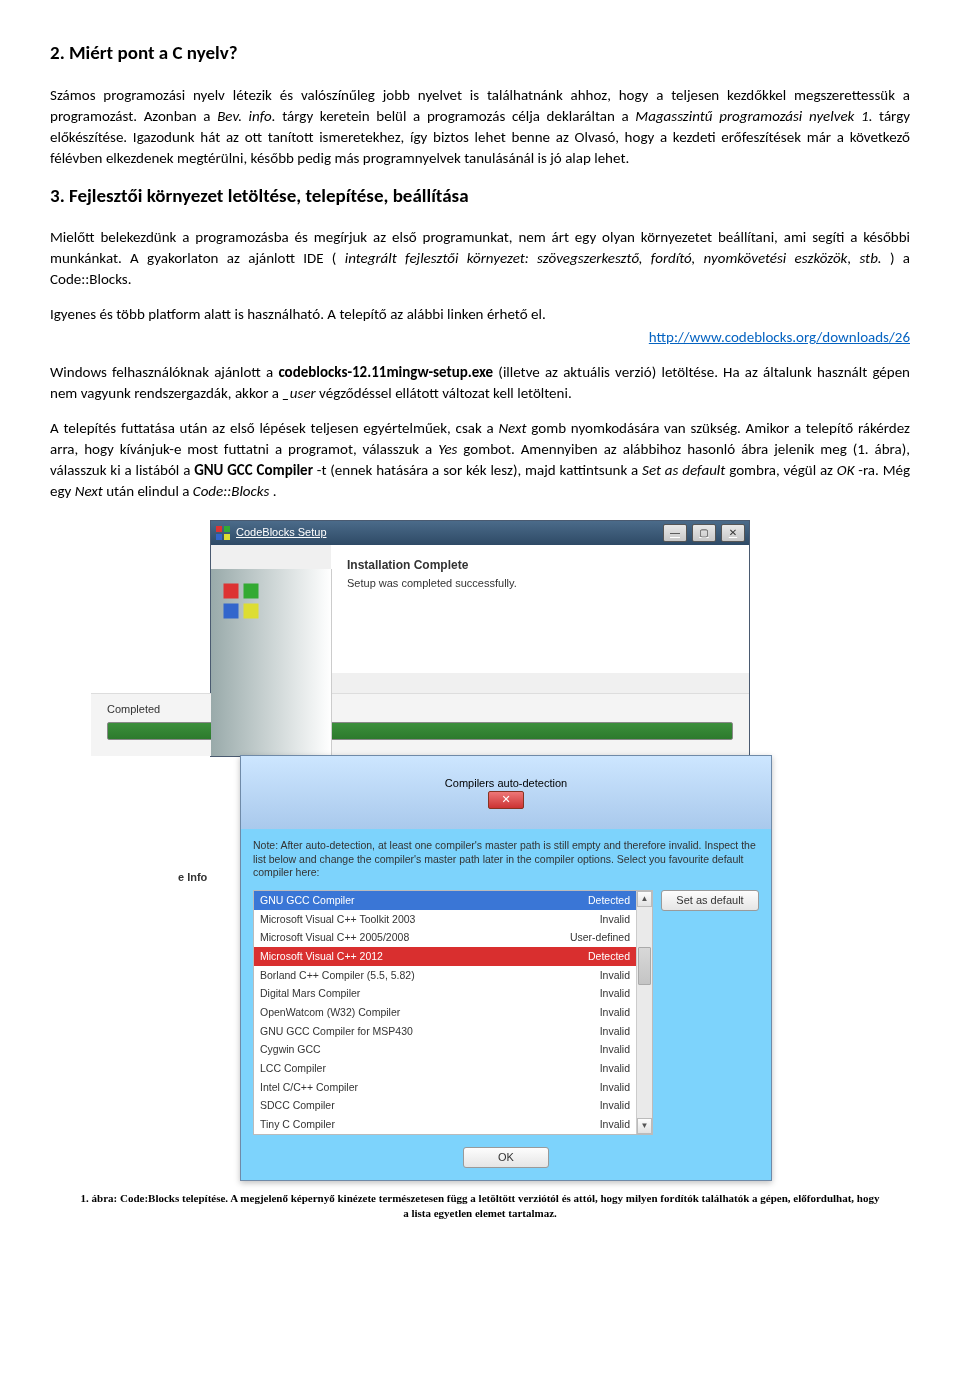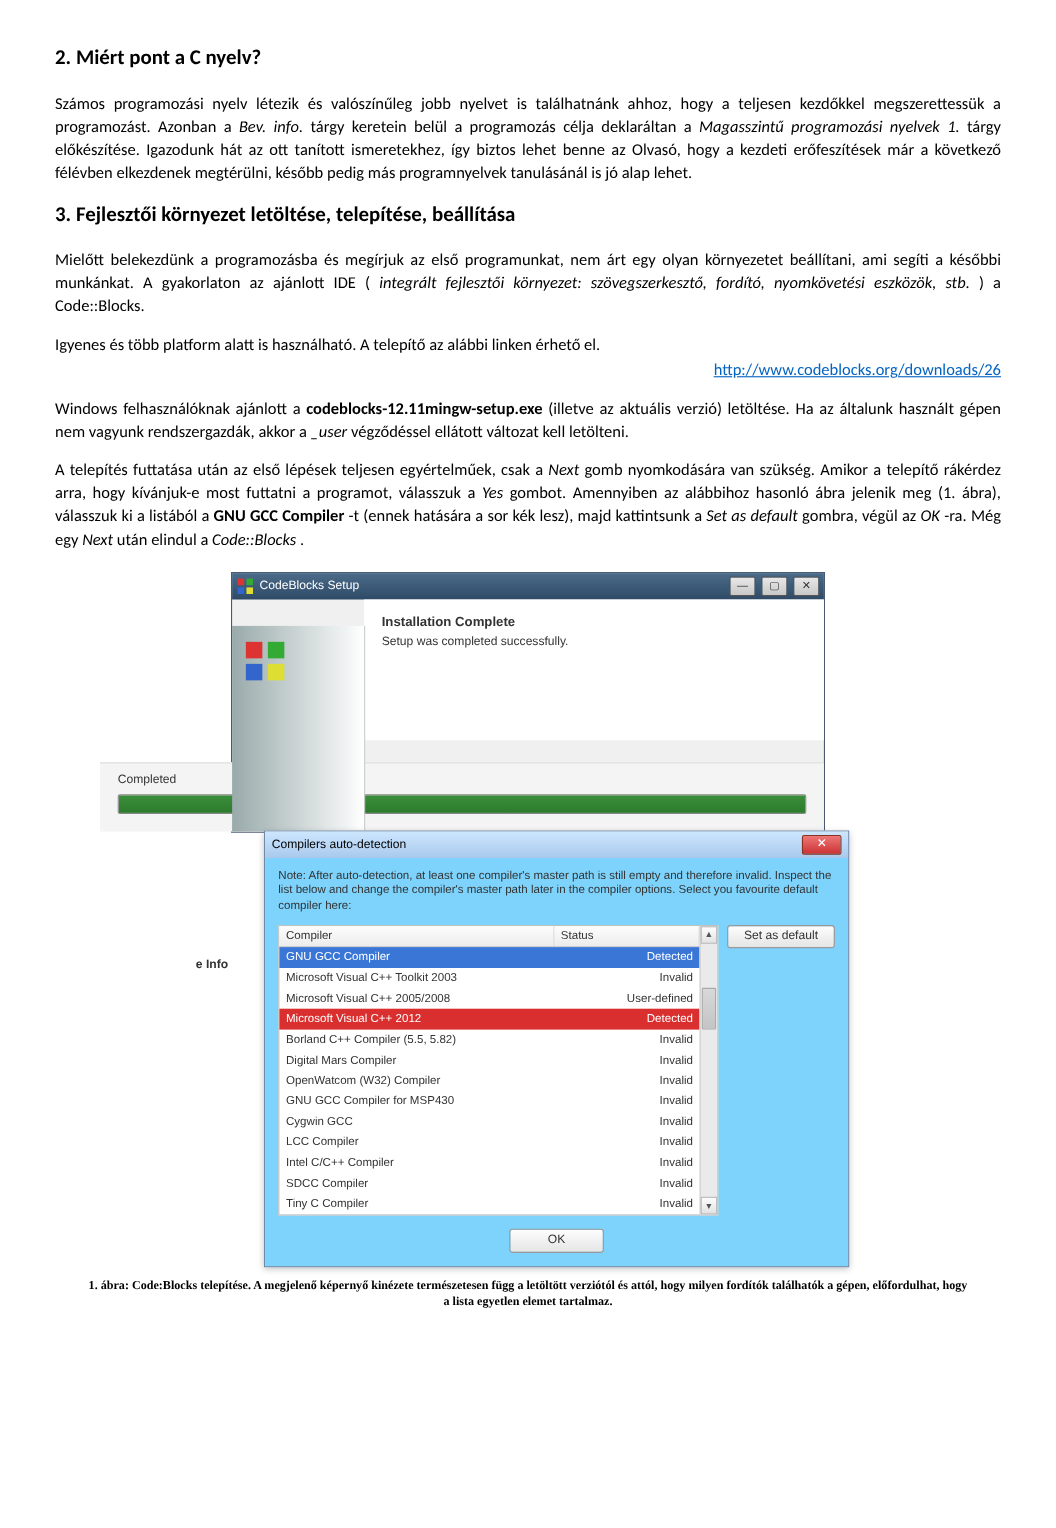--- a/index.html
+++ b/index.html
@@ -61,20 +61,21 @@
   }
   .titlebar {
     background: linear-gradient(#4b6b8a, #2e4a66);
     color: #fff;
     display: flex;
     align-items: center;
     padding: 2px 4px;
     font-size: 11px;
     height: 20px;
     gap: 5px;
+    text-decoration: underline;
   }
   .titlebar .spacer { flex: 1; }
   .winbtn {
     width: 22px;
     height: 16px;
     background: linear-gradient(#e8e8e8,#c8c8c8);
     border: 1px solid #555;
     border-radius: 2px;
     display: inline-flex;
     align-items: center;
@@ -130,24 +131,25 @@
     position: relative;
     margin: -2px 0 0 30px;
     width: 530px;
     border: 1px solid #6f8aa8;
     background: #f4f4f4;
     box-shadow: 0 2px 6px rgba(0,0,0,0.25);
   }
   .inner-titlebar {
     background: linear-gradient(#cde6ff,#a9c9ec);
     color: #000;
-    padding: 3px 6px;
-    font-size: 11px;
-    display: flex;
-    align-items: flex-end;
+    padding: 20px 6px;
+    font-size: 11px;
+    display: flex;
+    align-items: center;
+    flex-direction: column;
   }
   .inner-titlebar .spacer { flex: 1; }
   .closebtn {
     background: linear-gradient(#e77,#c33);
     color: #fff;
     border: 1px solid #832;
     width: 34px;
     height: 16px;
     border-radius: 2px;
     display: inline-flex;
@@ -369,24 +371,20 @@
         <span>Compilers auto-detection</span>
         <span class="spacer"></span>
         <span class="closebtn">✕</span>
       </div>
       <div class="dialog-body">
         <div class="note-text">Note: After auto-detection, at least one compiler's master path is still empty and therefore invalid. Inspect the list below and change the compiler's master path later in the compiler options. Select you favourite default compiler here:</div>
 
         <div class="table-wrap">
           <div class="compiler-table" style="display:flex">
             <div style="flex:1">
-              <div class="thead">
-                <div class="th c1">Compiler</div>
-                <div class="th c2">Status</div>
-              </div>
               <div id="compiler-rows">
                   <div class="trow sel-blue">
                     <div class="td c1">GNU GCC Compiler</div>
                     <div class="td c2">Detected</div>
                   </div>
                   <div class="trow">
                     <div class="td c1">Microsoft Visual C++ Toolkit 2003</div>
                     <div class="td c2">Invalid</div>
                   </div>
                   <div class="trow">

